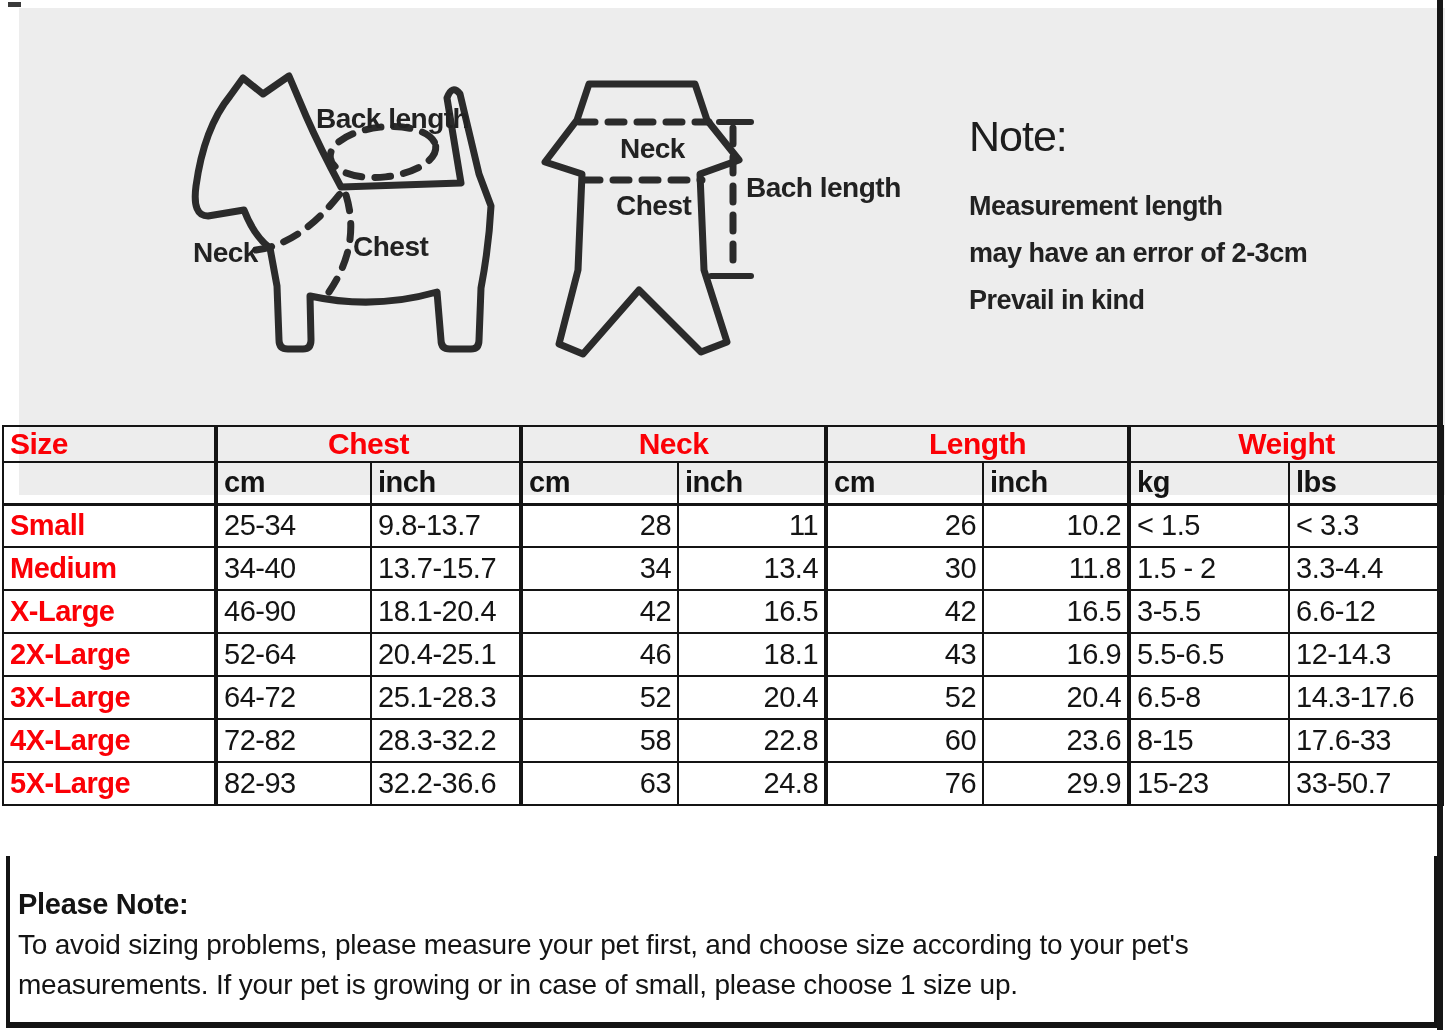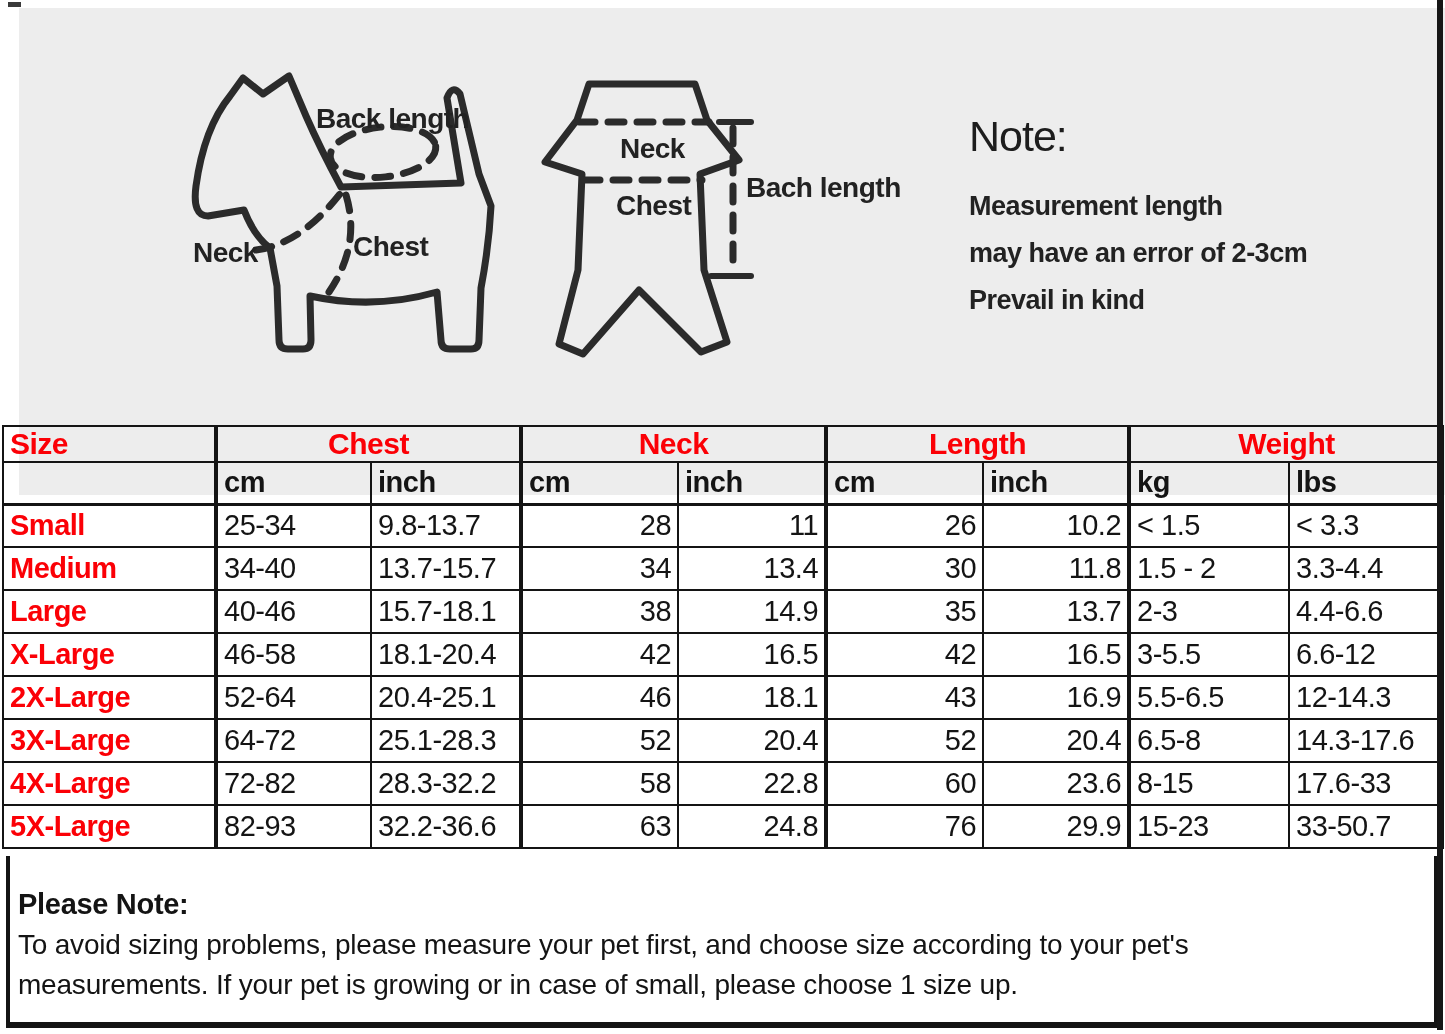--- a/index.html
+++ b/index.html
@@ -157,33 +157,22 @@
     <td class="val-l">34-40</td>
     <td class="val-l thickR">13.7-15.7</td>
     <td class="val-r">34</td>
     <td class="val-r thickR">13.4</td>
     <td class="val-r">30</td>
     <td class="val-r thickR">11.8</td>
     <td class="val-l">1.5 - 2</td>
     <td class="val-l">3.3-4.4</td>
   </tr>
   <tr>
-    <td class="red thickR">Large</td>
-    <td class="val-l">40-46</td>
-    <td class="val-l thickR">15.7-18.1</td>
-    <td class="val-r">38</td>
-    <td class="val-r thickR">14.9</td>
-    <td class="val-r">35</td>
-    <td class="val-r thickR">13.7</td>
-    <td class="val-l">2-3</td>
-    <td class="val-l">4.4-6.6</td>
-  </tr>
-  <tr>
     <td class="red thickR">X-Large</td>
-    <td class="val-l">46-58</td>
+    <td class="val-l">46-90</td>
     <td class="val-l thickR">18.1-20.4</td>
     <td class="val-r">42</td>
     <td class="val-r thickR">16.5</td>
     <td class="val-r">42</td>
     <td class="val-r thickR">16.5</td>
     <td class="val-l">3-5.5</td>
     <td class="val-l">6.6-12</td>
   </tr>
   <tr>
     <td class="red thickR">2X-Large</td>

